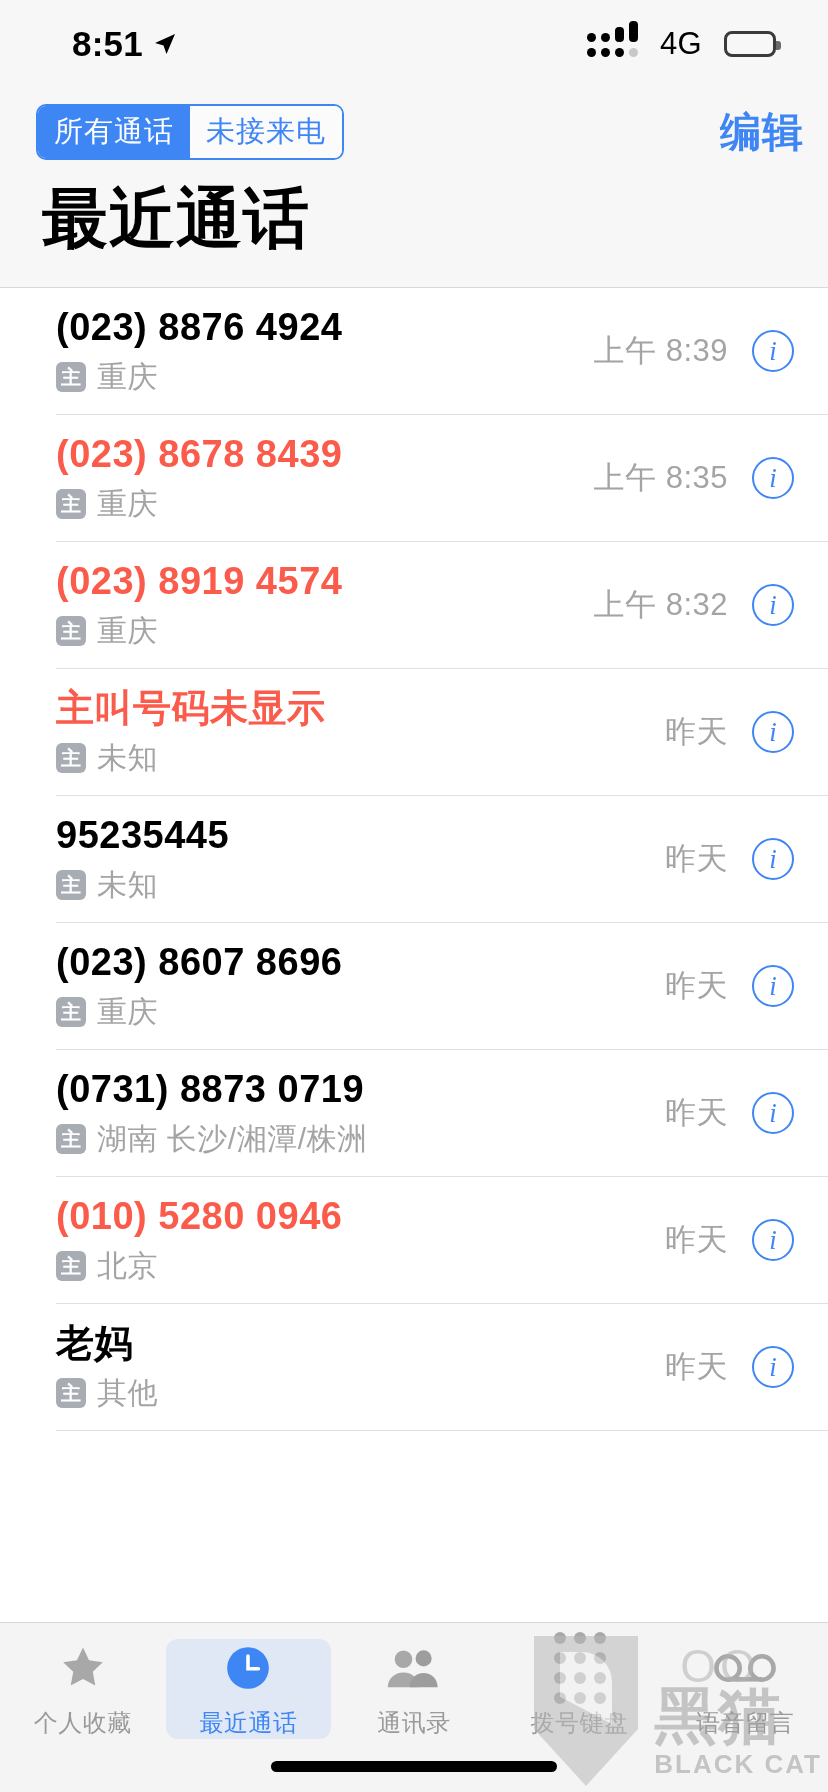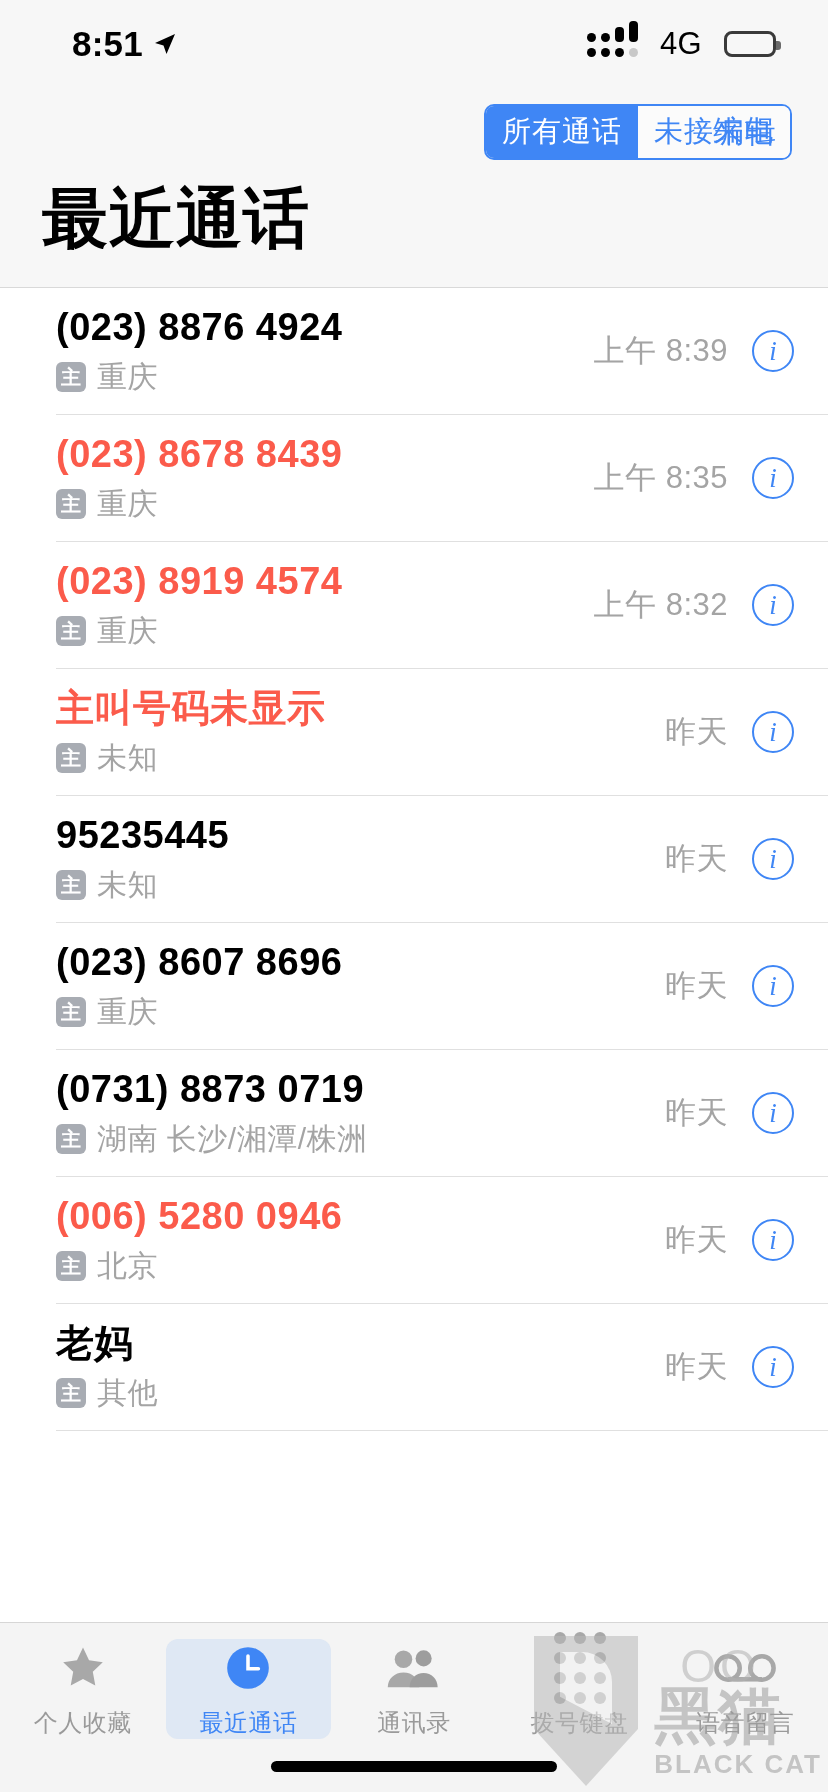--- a/index.html
+++ b/index.html
@@ -100,21 +100,21 @@
   
   .nav-area {
     background: #f7f7f7;
     flex: 0 0 auto;
     padding-bottom: 6px;
   }
   .nav-row {
     height: 88px;
     display: flex;
     align-items: center;
-    justify-content: flex-end;
+    justify-content: flex-start;
     position: relative;
     padding: 0 36px;
   }
   .segmented {
     display: flex;
     border: 2px solid #3f86f5;
     border-radius: 10px;
     overflow: hidden;
     height: 56px;
   }
@@ -125,27 +125,28 @@
     justify-content: center;
     font-size: 29px;
     padding: 0 16px;
     letter-spacing: 1px;
     cursor: pointer;
   }
   .seg.active { background: #3f86f5; color: #ffffff; }
   .seg.inactive { background: #fbfbfb; color: #3f86f5; }
   .edit-btn {
     position: absolute;
-    right: 51px;
+    right: 24px;
     top: 50%;
     transform: translateY(-50%);
-    font-size: 31px;
+    font-size: 41px;
     color: #3f86f5;
     letter-spacing: 1px;
     cursor: pointer;
+    font-weight: bold;
   }
   .large-title {
     font-size: 66px;
     font-weight: bold;
     color: #000;
     padding: 6px 0 26px 42px;
     letter-spacing: 1px;
     line-height: 1.1;
   }
 
@@ -480,21 +481,21 @@
             <span class="row-loc">湖南 长沙/湘潭/株洲</span>
           </div>
         </div>
         <div class="row-right">
           <span class="row-time">昨天</span>
           <span class="info-btn">i</span>
         </div>
       </div>
       <div class="call-row missed">
         <div class="row-main">
-          <div class="row-title">(006) 5280 0946</div>
+          <div class="row-title">(010) 5280 0946</div>
           <div class="row-sub">
             <span class="sim-badge">主</span>
             <span class="row-loc">北京</span>
           </div>
         </div>
         <div class="row-right">
           <span class="row-time">昨天</span>
           <span class="info-btn">i</span>
         </div>
       </div>

